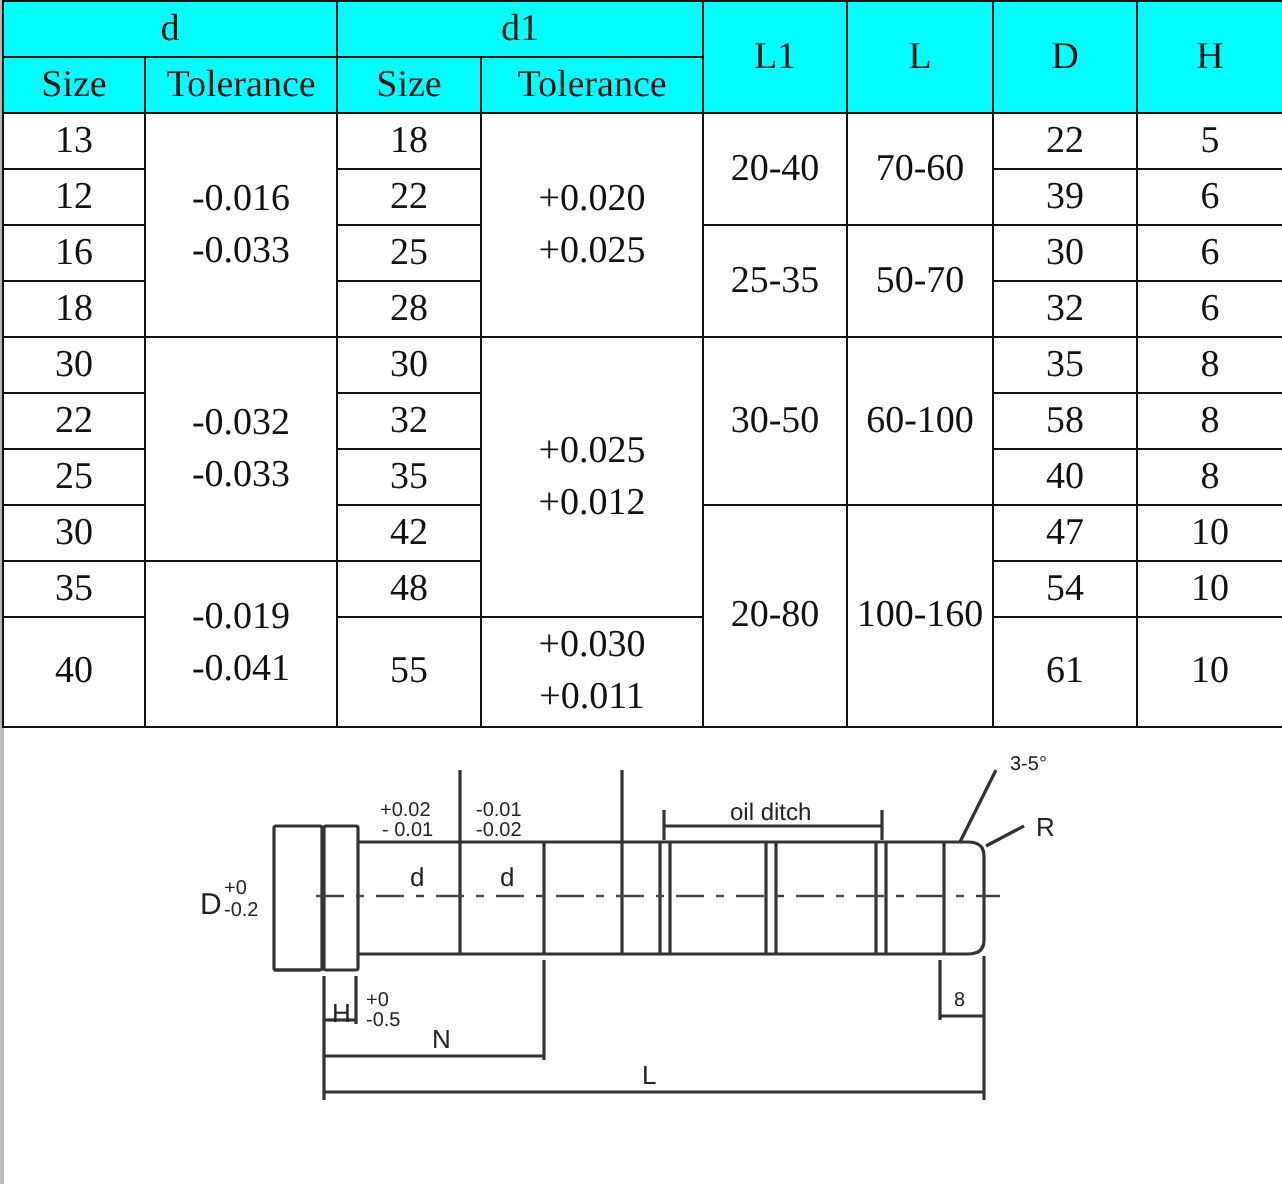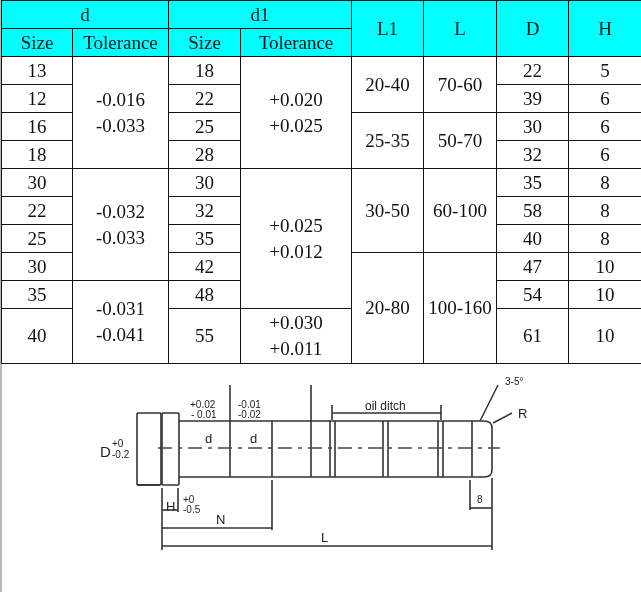--- a/index.html
+++ b/index.html
@@ -124,21 +124,21 @@
       <td>42</td>
       <td rowspan="3">20-80</td>
       <td rowspan="3">100-160</td>
       <td>47</td>
       <td>10</td>
     </tr>
 
     <tr class="r">
       <td>35</td>
       <td rowspan="2" class="tol">
-        <div>-0.031</div>
+        <div>-0.019</div>
         <div>-0.041</div>
       </td>
       <td>48</td>
       <td>54</td>
       <td>10</td>
     </tr>
 
     <tr class="rlast">
       <td>40</td>
       <td>55</td>

